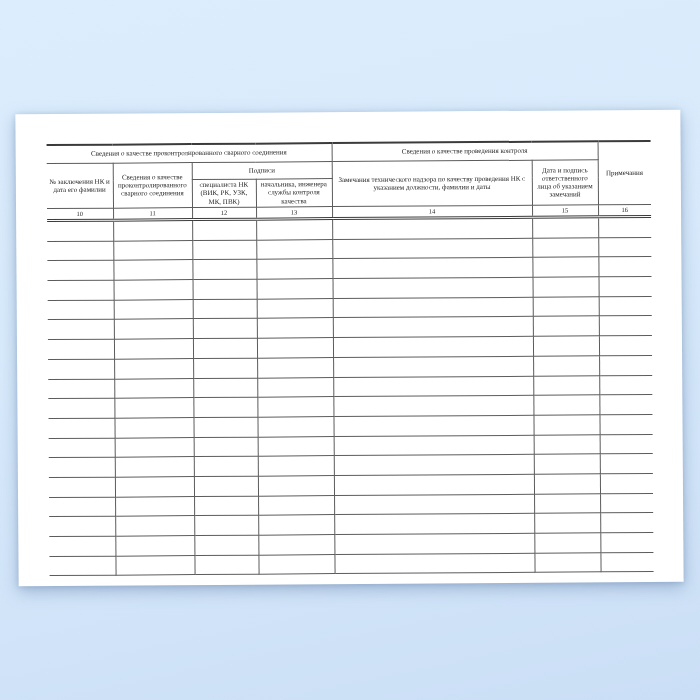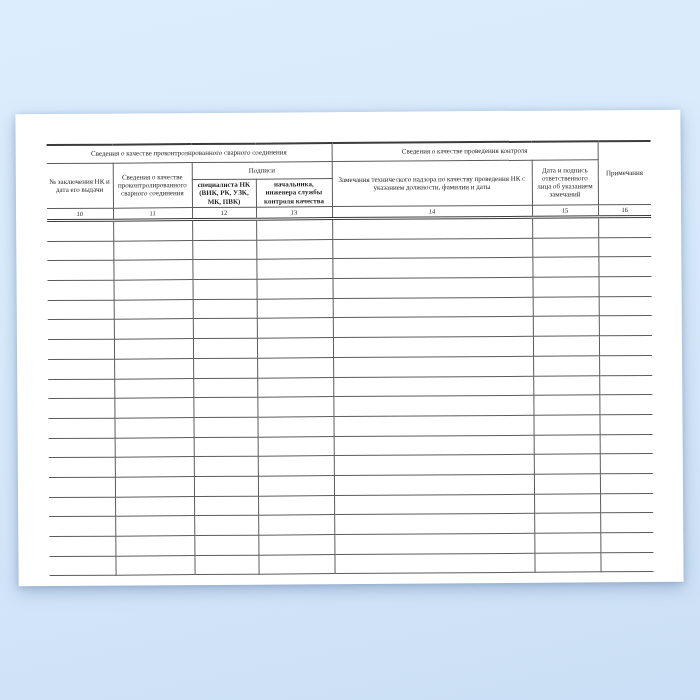--- a/index.html
+++ b/index.html
@@ -26,21 +26,21 @@
     font-weight:normal;
     text-align:center;vertical-align:middle;
     padding:0 2px;
     font-size:7px;line-height:1.15;
     overflow:hidden;
   }
   .edge-l{border-left:0 !important;}
   .edge-r{border-right:0 !important;}
   .group-row th{height:17px;border-top:2px solid #3b3b3b;}
   .head-row th{height:16px;}
-  .sub-row th{height:27px;font-weight:bold;}
+  .sub-row th{height:27px;}
   .num-row td{height:10px;font-size:6.5px;border-bottom:3px double #3b3b3b;}
   .body-row td{height:18.7px;}
   .notes-cell{vertical-align:middle;margin-left:28px;}
 </style>
 </head>
 <body>
 
 <div class="stage">
   <div class="paper">
     <table class="journal">
@@ -53,21 +53,21 @@
         <col style="width:66px">
         <col style="width:53px">
       </colgroup>
       <thead>
         <tr class="group-row">
           <th colspan="4" class="edge-l">Сведения о качестве проконтролированного сварного соединения</th>
           <th colspan="2">Сведения о качестве проведения контроля</th>
           <th rowspan="3" class="edge-r notes-cell">Примечания</th>
         </tr>
         <tr class="head-row">
-          <th rowspan="2" class="edge-l">№ заключения НК и дата его выдачи</th>
+          <th rowspan="2" class="edge-l">№ заключения НК и дата его фамилии</th>
           <th rowspan="2">Сведения о качестве проконтролированного сварного соединения</th>
           <th colspan="2">Подписи</th>
           <th rowspan="2">Замечания технического надзора по качеству проведения НК с указанием должности, фамилии и даты</th>
           <th rowspan="2">Дата и подпись ответственного лица об указанием замечаний</th>
         </tr>
         <tr class="sub-row">
           <th>специалиста НК (ВИК, РК, УЗК, МК, ПВК)</th>
           <th>начальника, инженера службы контроля качества</th>
         </tr>
         <tr class="num-row">

